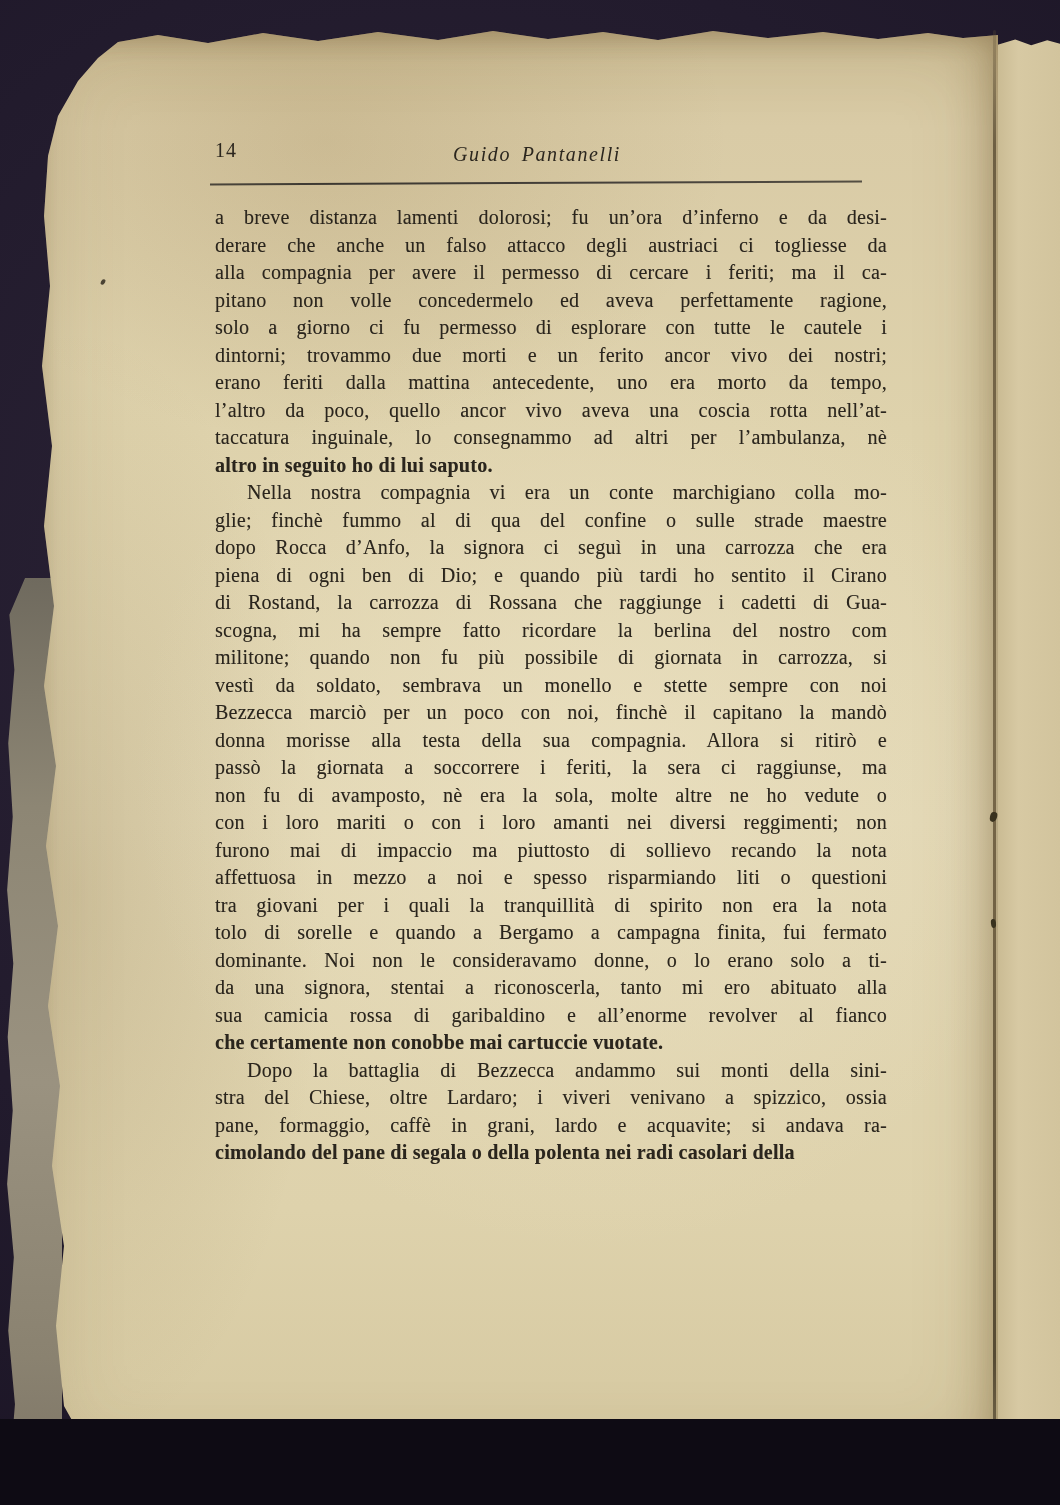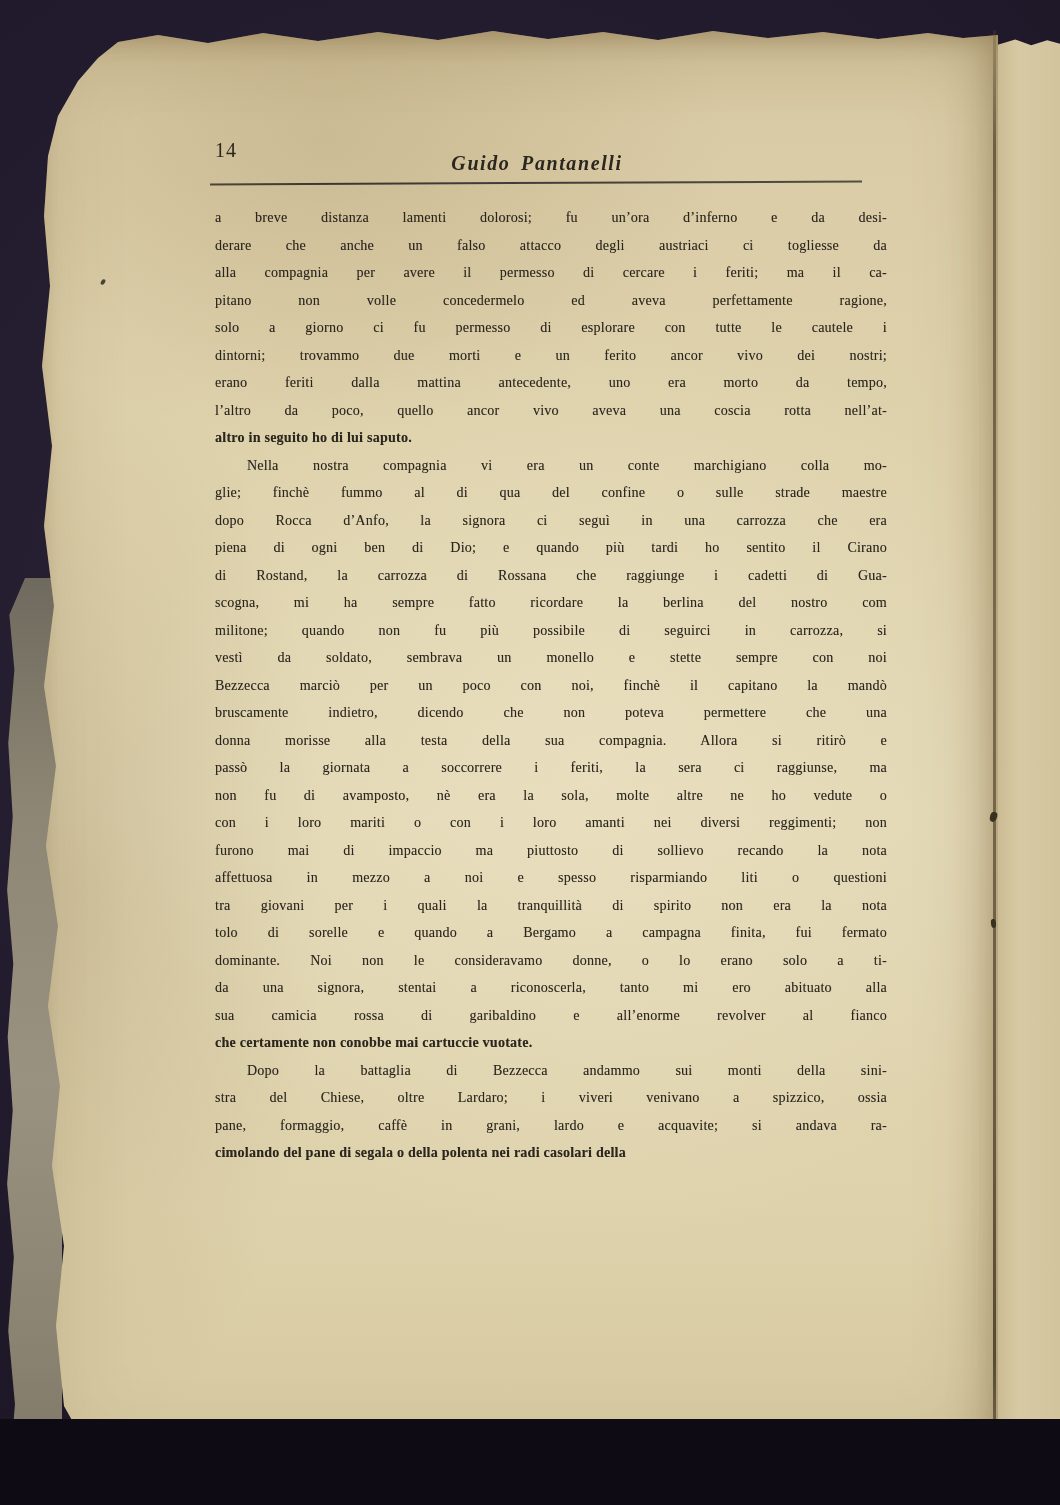--- a/index.html
+++ b/index.html
@@ -54,31 +54,31 @@
   .crease-mark.m1{left:990px;top:812px;width:7px;height:10px;transform:rotate(12deg);}
   .crease-mark.m2{left:991px;top:919px;width:5px;height:9px;transform:rotate(-8deg);}
   .margin-speck{position:absolute;left:101px;top:279px;width:4px;height:6px;z-index:4;background:#4a4334;border-radius:60% 40% 55% 45%;transform:rotate(28deg);}
   .bottom-notch{position:absolute;left:656px;top:1468px;width:20px;height:12px;z-index:3;background:#15101c;border-radius:40% 60% 50% 50%;transform:rotate(-6deg);}
   
   .page-number{
     position:absolute;left:177px;top:113px;width:60px;
     font-size:20px;color:#2b261e;letter-spacing:1px;
   }
   .running-title{
-    position:absolute;left:174px;top:126px;width:650px;text-align:center;
-    font-style:italic;font-size:20px;color:#2b261e;letter-spacing:1.6px;word-spacing:4px;font-weight:bold;
+    position:absolute;left:174px;top:117px;width:650px;text-align:center;
+    font-style:italic;font-size:20px;color:#2b261e;letter-spacing:1.6px;word-spacing:4px;
   }
   .header-rule{
     position:absolute;left:172px;top:156px;width:652px;height:2px;
     background:linear-gradient(90deg, rgba(60,56,49,.9) 0%, #3c3831 18%, #45403a 60%, rgba(60,56,49,.85) 100%);
     transform:rotate(-0.25deg);
   }
   .body-text{
     position:absolute;left:177px;top:178px;width:672px;
-    font-size:14px;line-height:27.5px;color:#2a251d;
+    font-size:20px;line-height:27.5px;color:#2a251d;
     letter-spacing:0.25px;
     text-shadow:0.3px 0.3px 0 rgba(42,37,29,0.30);
   }
   .line{text-align:justify;text-align-last:justify;white-space:normal;}
   .line.para-end{text-align-last:left;font-weight:bold;}
   .line.indent{text-indent:32px;}
 </style>
 </head>
 <body>
 
@@ -94,31 +94,31 @@
     <div class="header-rule"></div>
     <div class="body-text">
         <div class="line">a breve distanza lamenti dolorosi; fu un’ora d’inferno e da desi-</div>
         <div class="line">derare che anche un falso attacco degli austriaci ci togliesse da</div>
         <div class="line">alla compagnia per avere il permesso di cercare i feriti; ma il ca-</div>
         <div class="line">pitano non volle concedermelo ed aveva perfettamente ragione,</div>
         <div class="line">solo a giorno ci fu permesso di esplorare con tutte le cautele i</div>
         <div class="line">dintorni; trovammo due morti e un ferito ancor vivo dei nostri;</div>
         <div class="line">erano feriti dalla mattina antecedente, uno era morto da tempo,</div>
         <div class="line">l’altro da poco, quello ancor vivo aveva una coscia rotta nell’at-</div>
+        <div class="line">taccatura inguinale, lo consegnammo ad altri per l’ambulanza, nè</div>
         <div class="line para-end">altro in seguito ho di lui saputo.</div>
         <div class="line indent">Nella nostra compagnia vi era un conte marchigiano colla mo-</div>
         <div class="line">glie; finchè fummo al di qua del confine o sulle strade maestre</div>
         <div class="line">dopo Rocca d’Anfo, la signora ci seguì in una carrozza che era</div>
         <div class="line">piena di ogni ben di Dio; e quando più tardi ho sentito il Cirano</div>
         <div class="line">di Rostand, la carrozza di Rossana che raggiunge i cadetti di Gua-</div>
         <div class="line">scogna, mi ha sempre fatto ricordare la berlina del nostro com</div>
-        <div class="line">militone; quando non fu più possibile di seguirci in carrozza, si</div>
+        <div class="line">militone; quando non fu più possibile di giornata in carrozza, si</div>
         <div class="line">vestì da soldato, sembrava un monello e stette sempre con noi</div>
         <div class="line">Bezzecca marciò per un poco con noi, finchè il capitano la mandò</div>
-        <div class="line">bruscamente indietro, dicendo che non poteva permettere che una</div>
         <div class="line">donna morisse alla testa della sua compagnia. Allora si ritirò e</div>
         <div class="line">passò la giornata a soccorrere i feriti, la sera ci raggiunse, ma</div>
         <div class="line">non fu di avamposto, nè era la sola, molte altre ne ho vedute o</div>
         <div class="line">con i loro mariti o con i loro amanti nei diversi reggimenti; non</div>
         <div class="line">furono mai di impaccio ma piuttosto di sollievo recando la nota</div>
         <div class="line">affettuosa in mezzo a noi e spesso risparmiando liti o questioni</div>
         <div class="line">tra giovani per i quali la tranquillità di spirito non era la nota</div>
         <div class="line">tolo di sorelle e quando a Bergamo a campagna finita, fui fermato</div>
         <div class="line">dominante. Noi non le consideravamo donne, o lo erano solo a ti-</div>
         <div class="line">da una signora, stentai a riconoscerla, tanto mi ero abituato alla</div>

